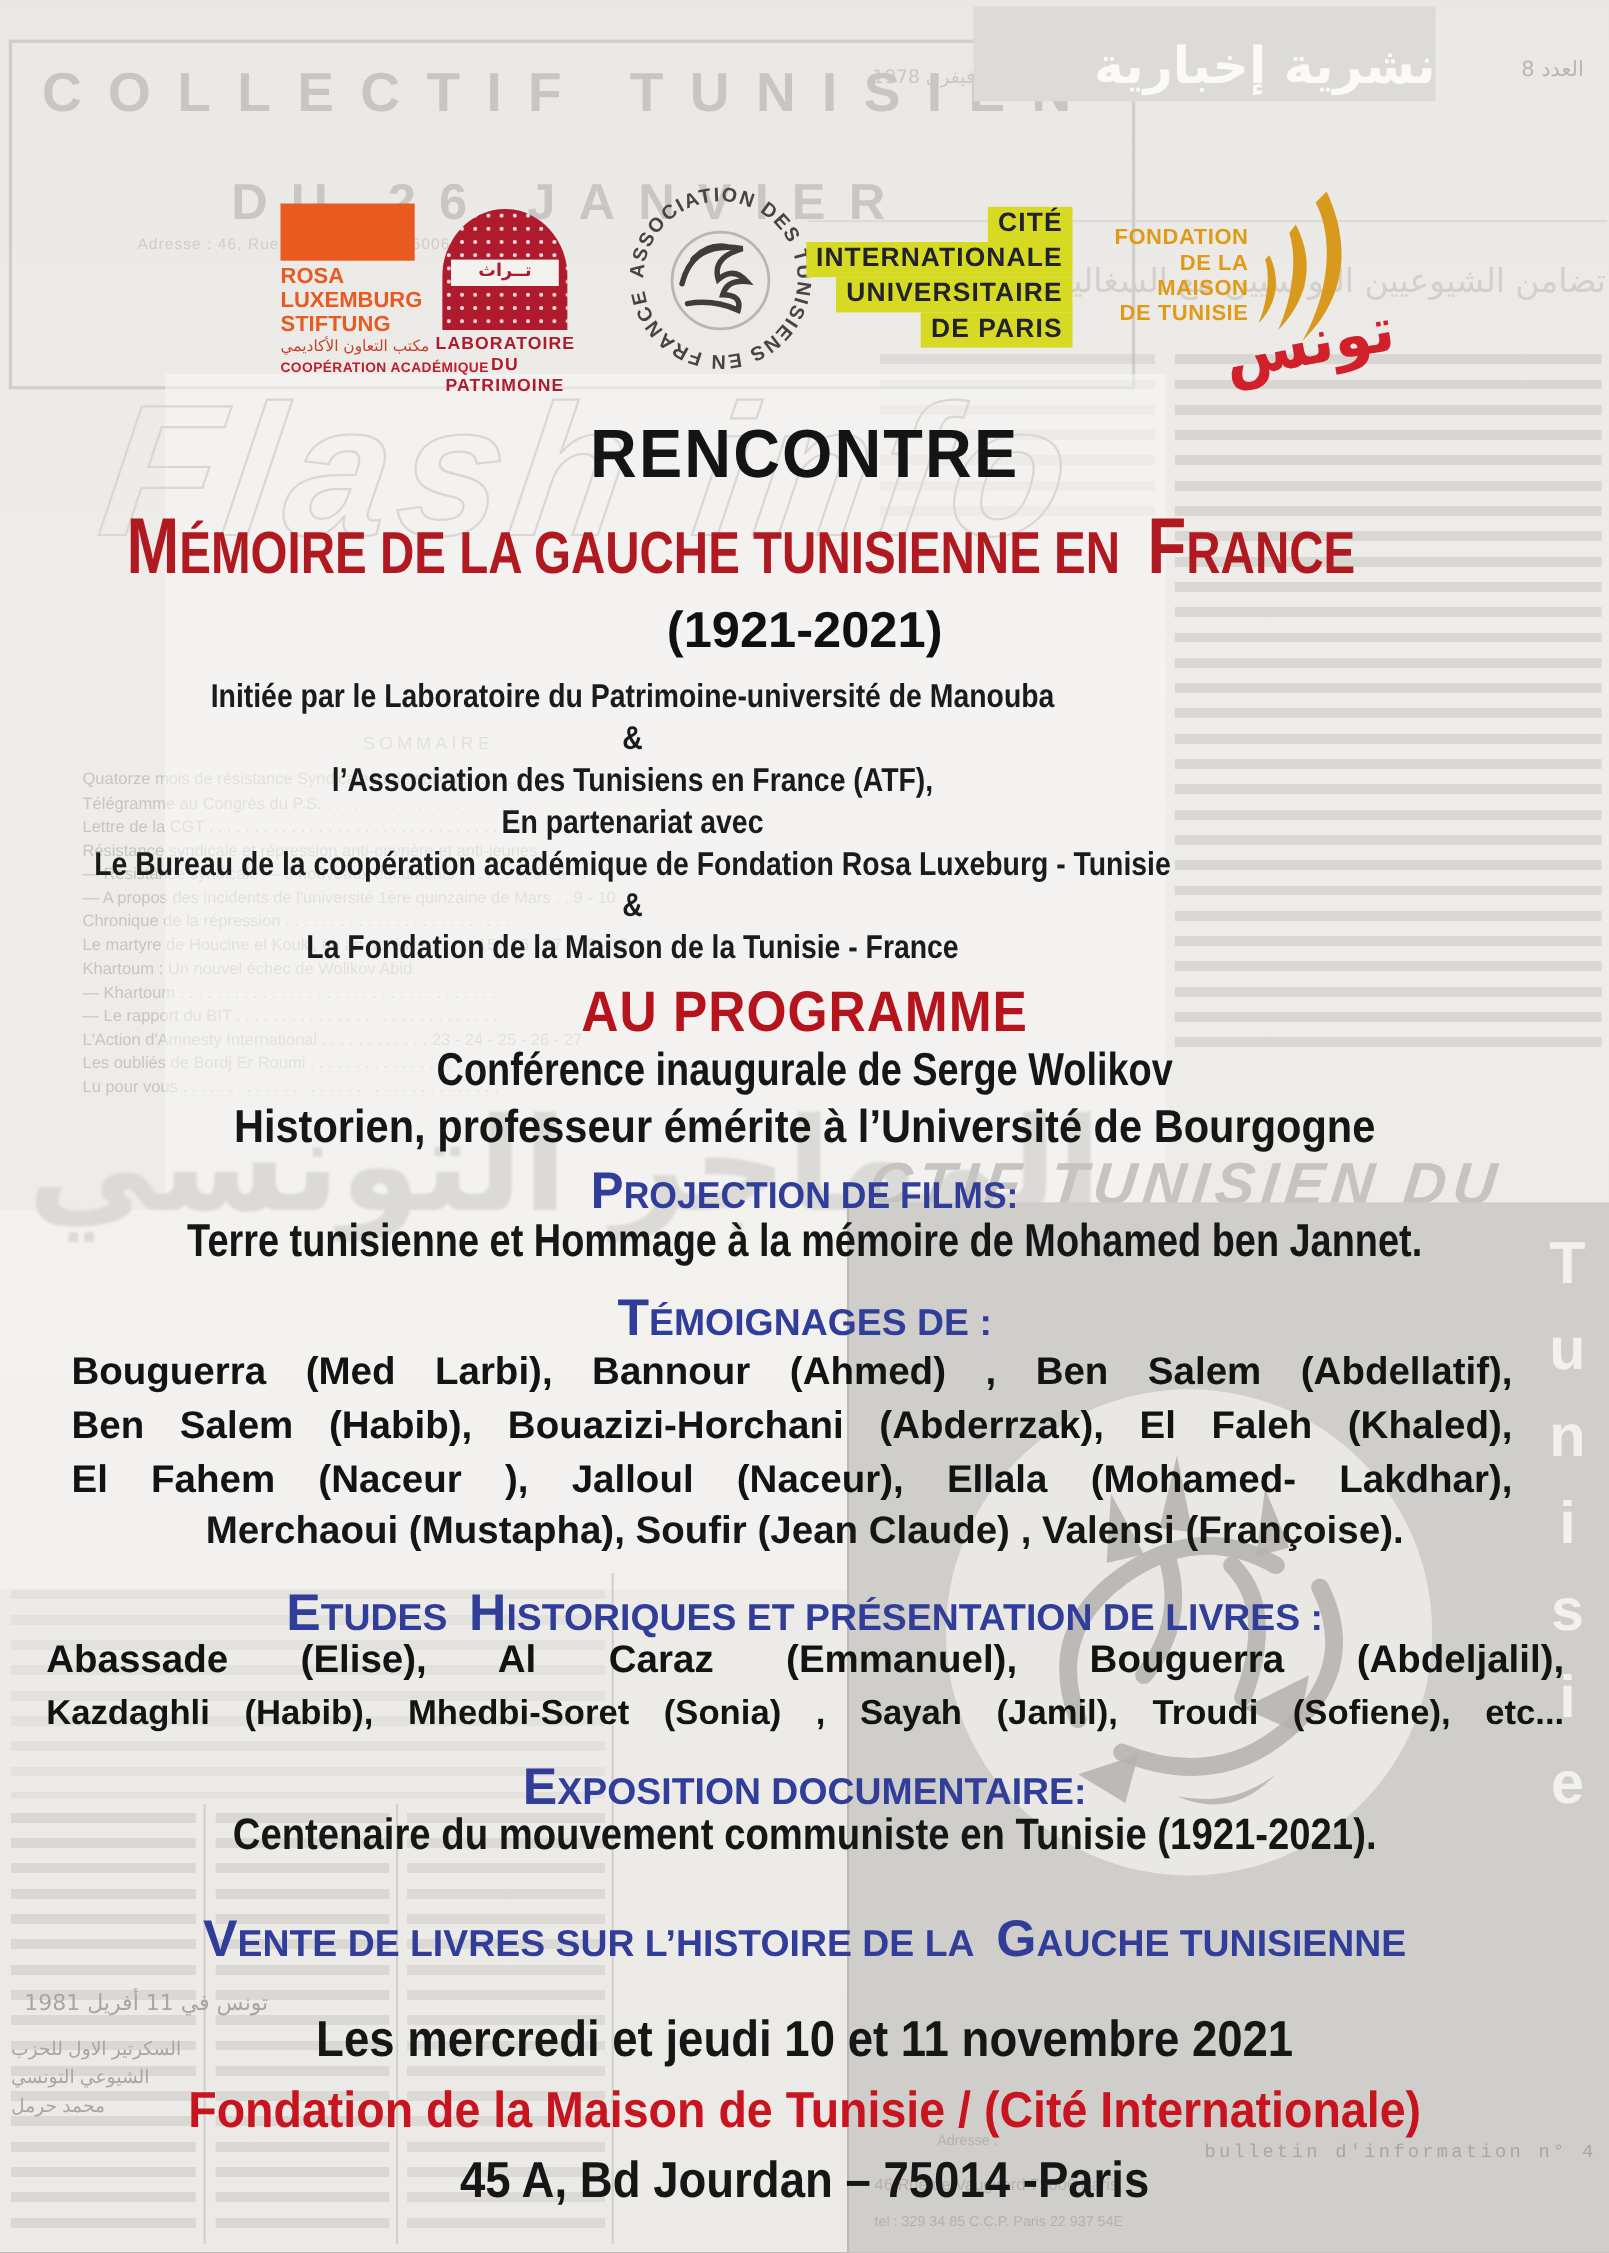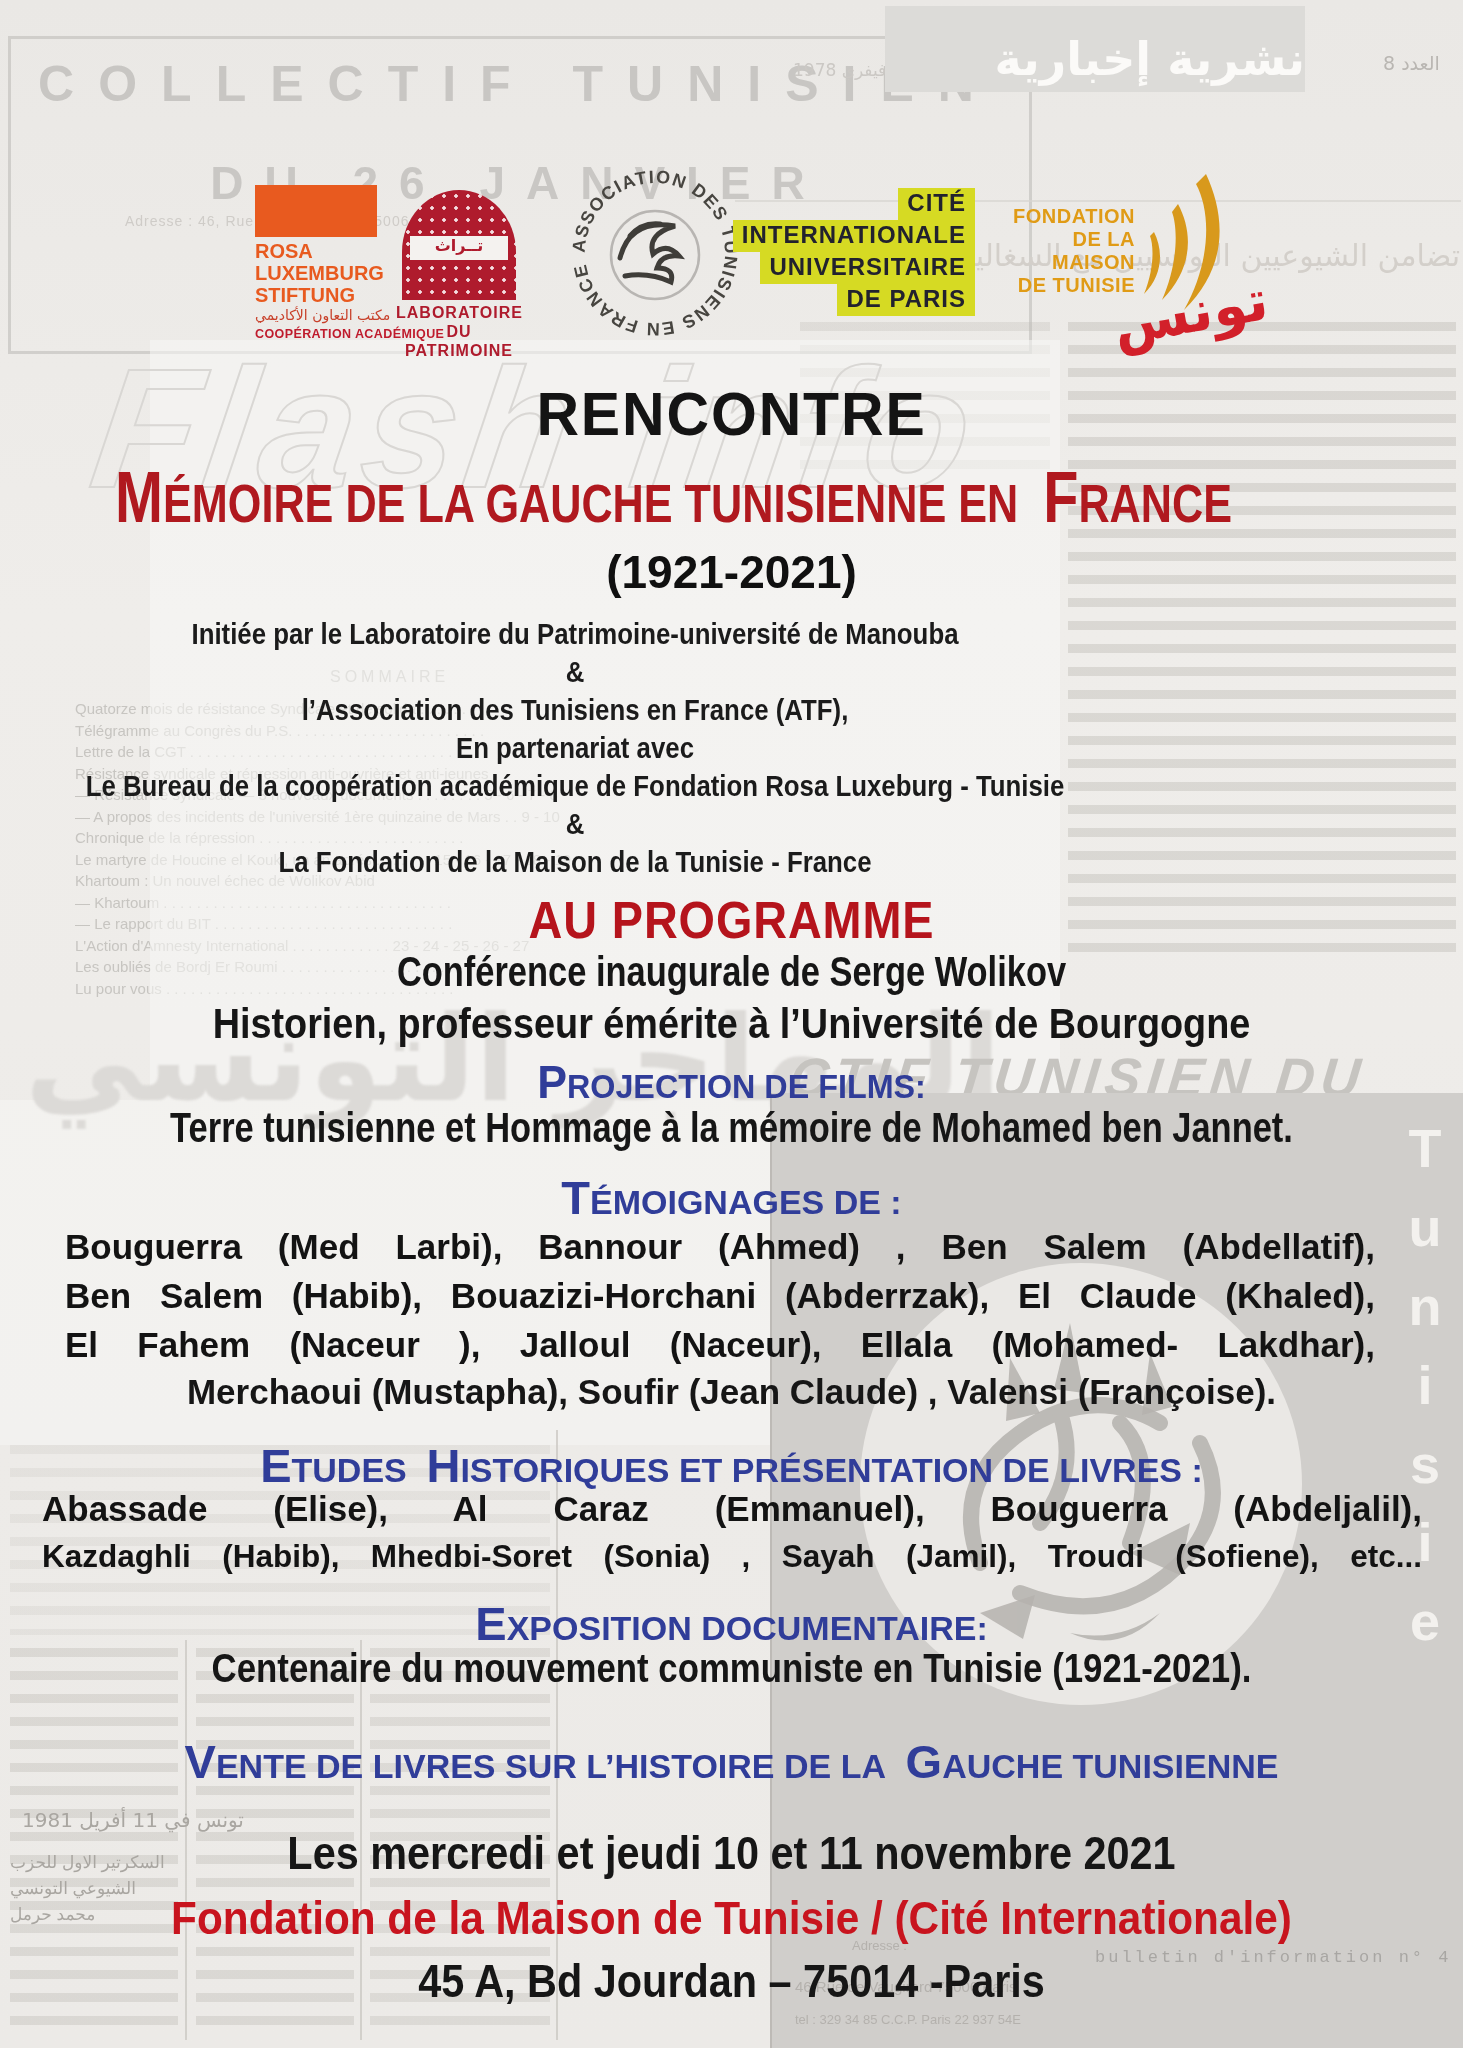--- a/index.html
+++ b/index.html
@@ -281,21 +281,21 @@
   <div class="abs ctr blue-head films-head">
     <span class="seg">Projection de films:</span>
   </div>
   <div class="abs ctr films-text">Terre tunisienne et Hommage à la mémoire de Mohamed ben Jannet.</div>
 
   <div class="abs ctr blue-head temo-head">
     <span class="seg">Témoignages de :</span>
   </div>
   <div class="abs temo-lines">
     <div class="just-block">Bouguerra (Med Larbi), Bannour (Ahmed) , Ben Salem (Abdellatif),</div>
-    <div class="just-block">Ben Salem (Habib), Bouazizi-Horchani (Abderrzak), El Claude (Khaled),</div>
+    <div class="just-block">Ben Salem (Habib), Bouazizi-Horchani (Abderrzak), El Faleh (Khaled),</div>
     <div class="just-block">El Fahem (Naceur ), Jalloul (Naceur), Ellala (Mohamed- Lakdhar),</div>
   </div>
   <div class="abs ctr temo-last">Merchaoui (Mustapha), Soufir (Jean Claude) , Valensi (Françoise).</div>
 
   <div class="abs ctr blue-head etudes-head">
     <span class="seg">Etudes</span>
     <span class="seg">Historiques et présentation de livres :</span>
   </div>
   <div class="abs just-block etu1">Abassade (Elise), Al Caraz (Emmanuel), Bouguerra (Abdeljalil),</div>
   <div class="abs just-block etu2">Kazdaghli (Habib), Mhedbi-Soret (Sonia) , Sayah (Jamil), Troudi (Sofiene), etc...</div>

